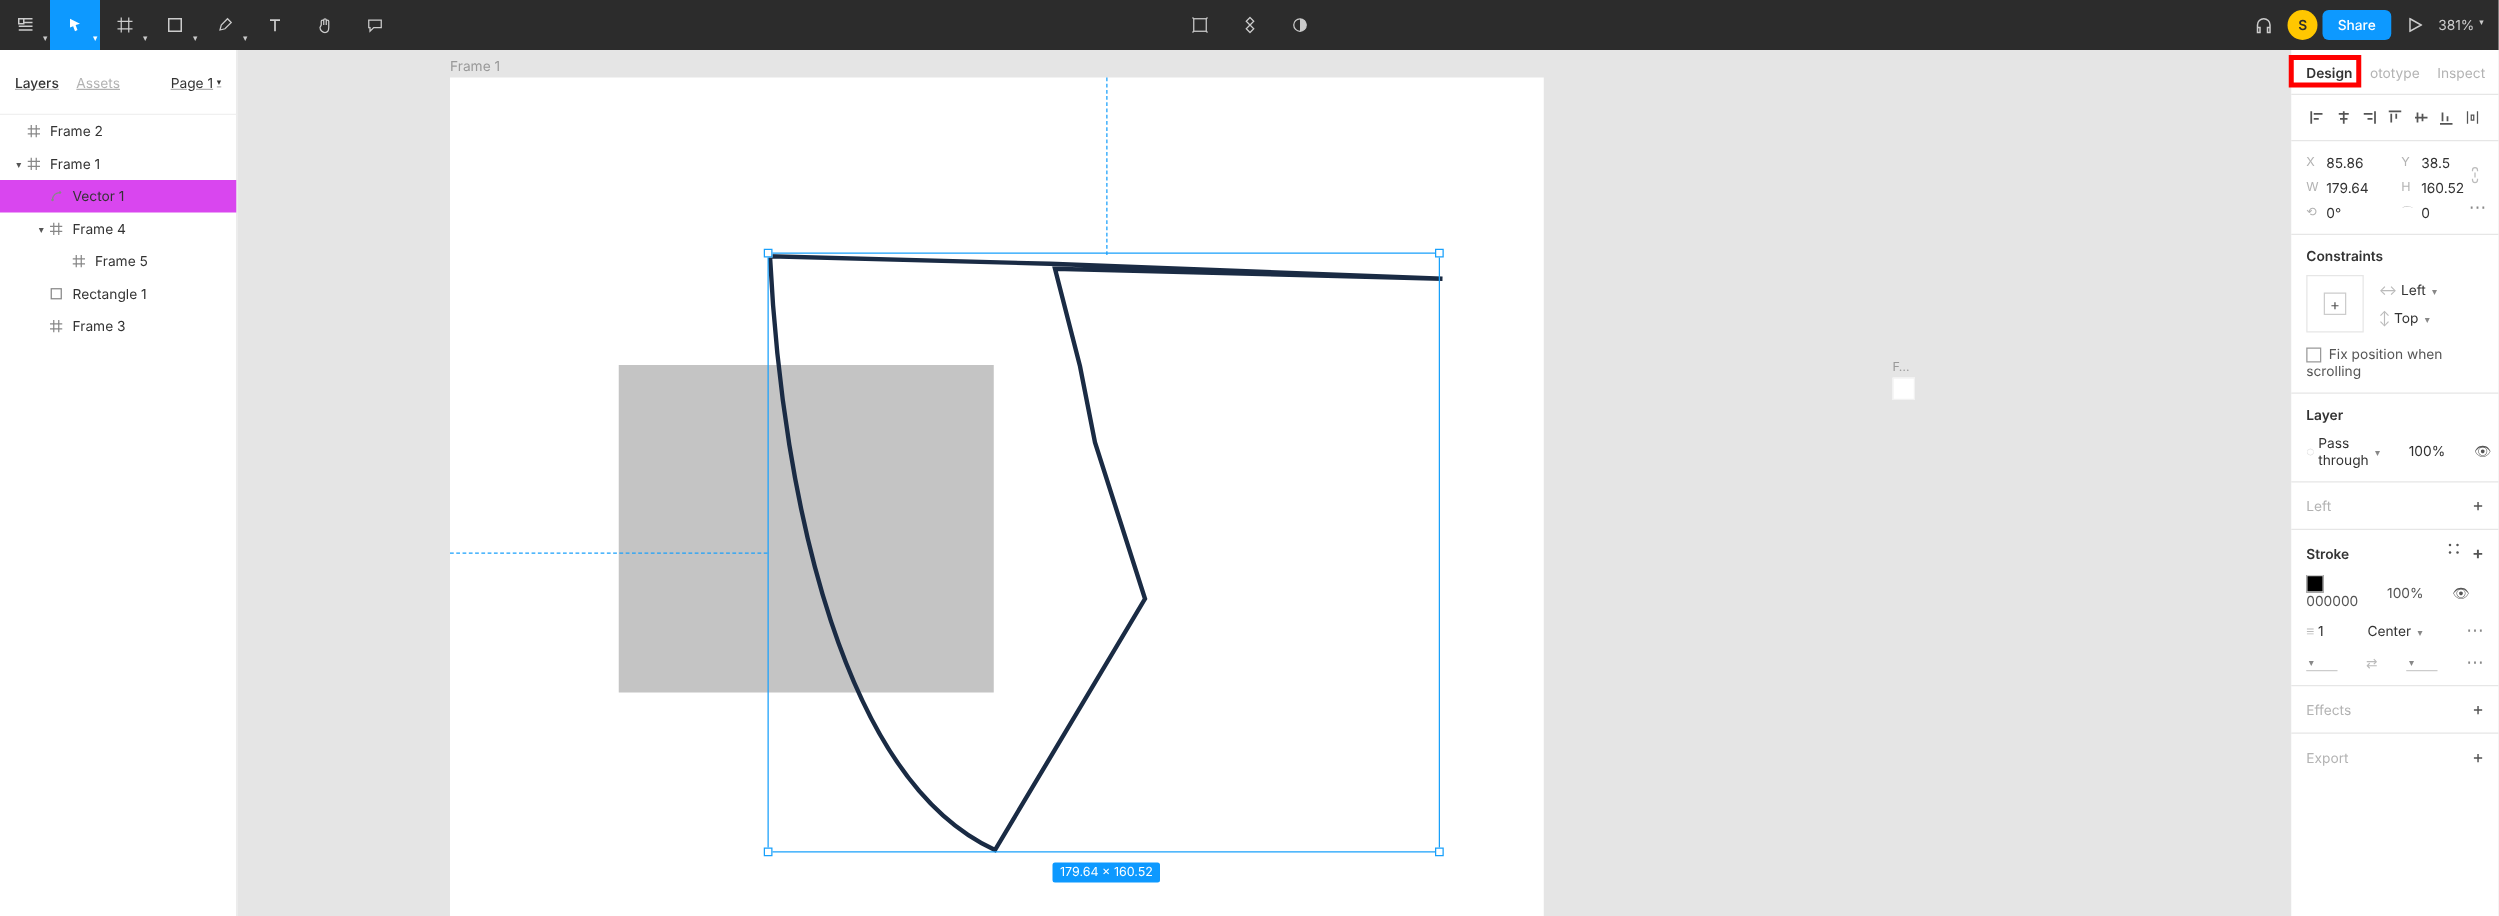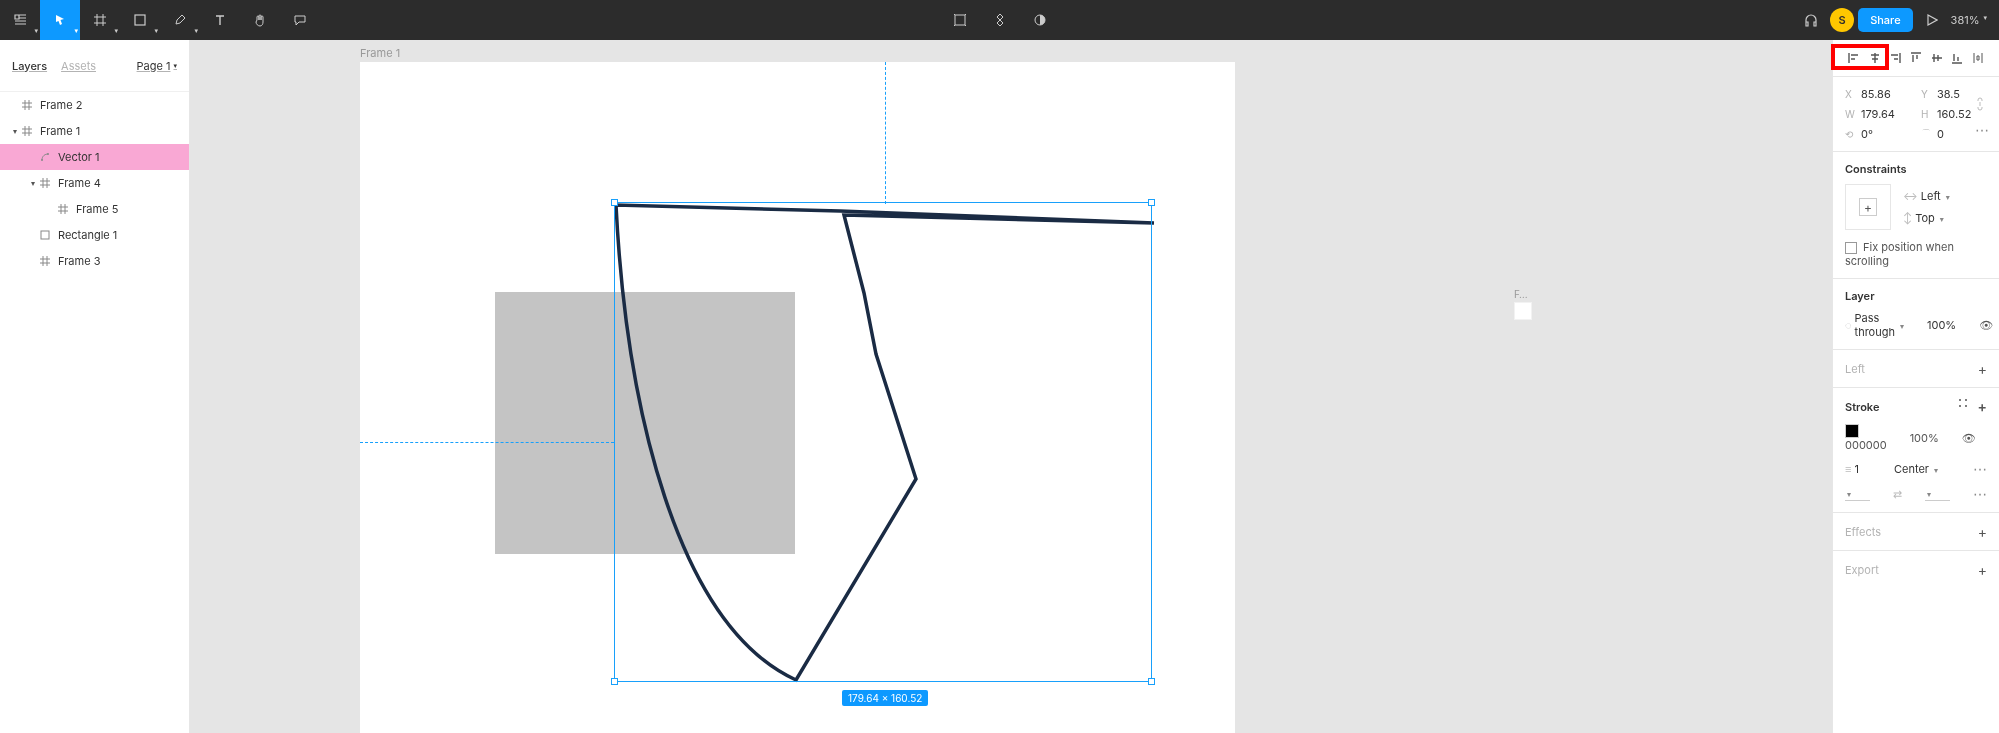--- a/index.html
+++ b/index.html
@@ -17,21 +17,21 @@
   .zoom-lbl { color:#ccc; font-size:11px; display:flex; gap:4px; }
 
   
   .left-panel { position:absolute; top:40px; left:0; width:190px; bottom:0; background:#fff; border-right:1px solid #e6e6e6; }
   .left-tabs { height:52px; display:flex; align-items:center; padding:0 12px; gap:14px; font-size:11px; color:#b3b3b3; border-bottom:1px solid #f0f0f0;text-decoration:underline;}
   .left-tabs .tab.active { color:#333; font-weight:500; }
   .left-tabs .pages { margin-left:auto; color:#333; font-size:11px; display:flex; align-items:center; gap:3px; }
   .layer-row { height:26px; display:flex; align-items:center; font-size:11px; color:#333; padding-left:10px;text-align:center; }
   .layer-row.indent-1 { padding-left:28px; }
   .layer-row.indent-2 { padding-left:46px; }
-  .layer-row.selected { background:#f9a8d4; }
+  .layer-row.selected { background:#d946ef; }
   .layer-row .tri { width:10px; font-size:8px; color:#555; }
   .layer-row .ico { width:14px; display:inline-flex; justify-content:center; color:#555; margin-right:6px; }
   .layer-row .txt { }
 
   
   .canvas-area { position:absolute; top:40px; left:190px; right:167px; bottom:0; }
   .frame-label { position:absolute; font-size:11px; color:#999; }
   .frame1-label { left:170px; top:6px; }
   .artboard { position:absolute; left:170px; top:22px; width:875px; height:680px; background:#fff; }
   .gray-rect { position:absolute; left:135px; top:230px; width:300px; height:262px; background:#c4c4c4; }
@@ -265,20 +265,25 @@
       <div class="sel-handle" style="right:-4px; bottom:-4px;"></div>
     </div>
     <div class="size-badge" style="left:482px; top:628px;">179.64 × 160.52</div>
   </div>
 
   <div class="tiny-frame-label" style="left:1324px; top:248px;">F…</div>
   <div class="tiny-white" style="left:1324px; top:262px;"></div>
 </div>
 
 <div class="right-panel">
+  <div class="rp-tabs">
+    <span class="tab active">Design</span>
+    <span class="tab">ototype</span>
+    <span class="tab">Inspect</span>
+  </div>
 
   <div class="rp-section">
     <div class="align-row">
       <span class="align-btn">
           <svg width="12" height="12" viewBox="0 0 12 12">
             <path d="M1 1v10M3 3h7M3 7h4" stroke="#555" stroke-width="1.4"></path>
           </svg>
         </span>
       <span class="align-btn">
           <svg width="12" height="12" viewBox="0 0 12 12">

